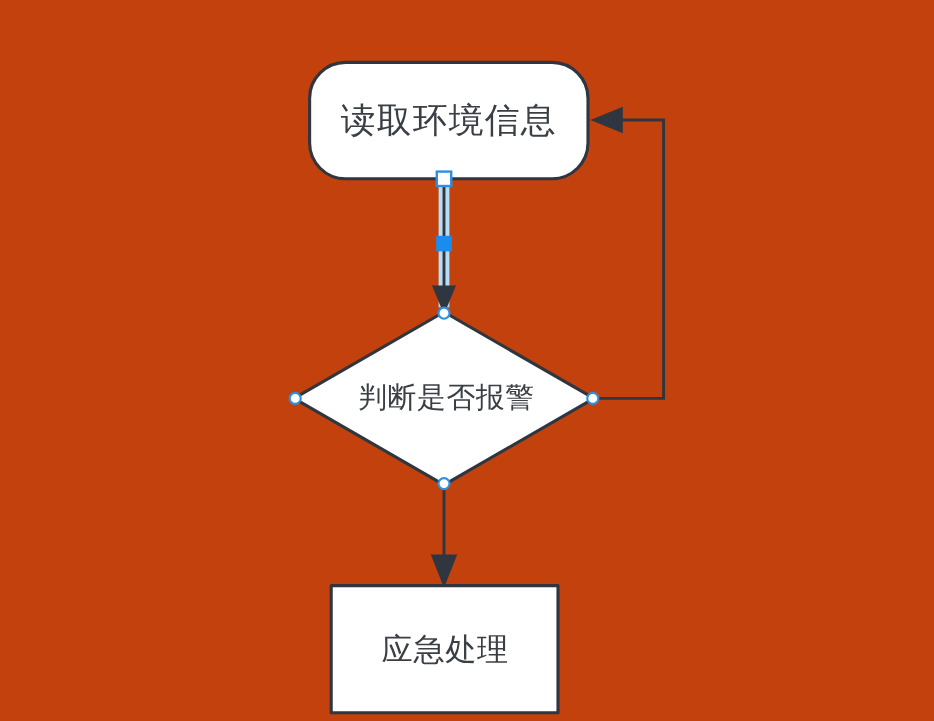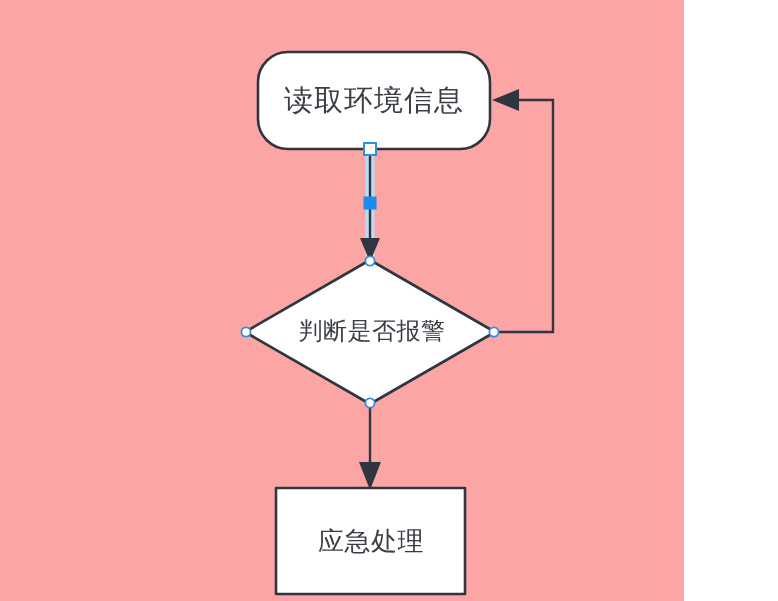--- a/index.html
+++ b/index.html
@@ -5,23 +5,23 @@
   html, body {
     margin: 0;
     padding: 0;
     background: #ffffff;
   }
   body {
     font-family: "Liberation Sans", "DejaVu Sans", sans-serif;
   }
   #canvas {
     position: relative;
-    width: 684px;
+    width: 778px;
     height: 601px;
-    background: #fca5a5;
+    background: #c2410c;
     overflow: hidden;
   }
   #canvas svg.diagram {
     position: absolute;
     left: 0;
     top: 0;
     width: 778px;
     height: 601px;
   }
   .node-label {

